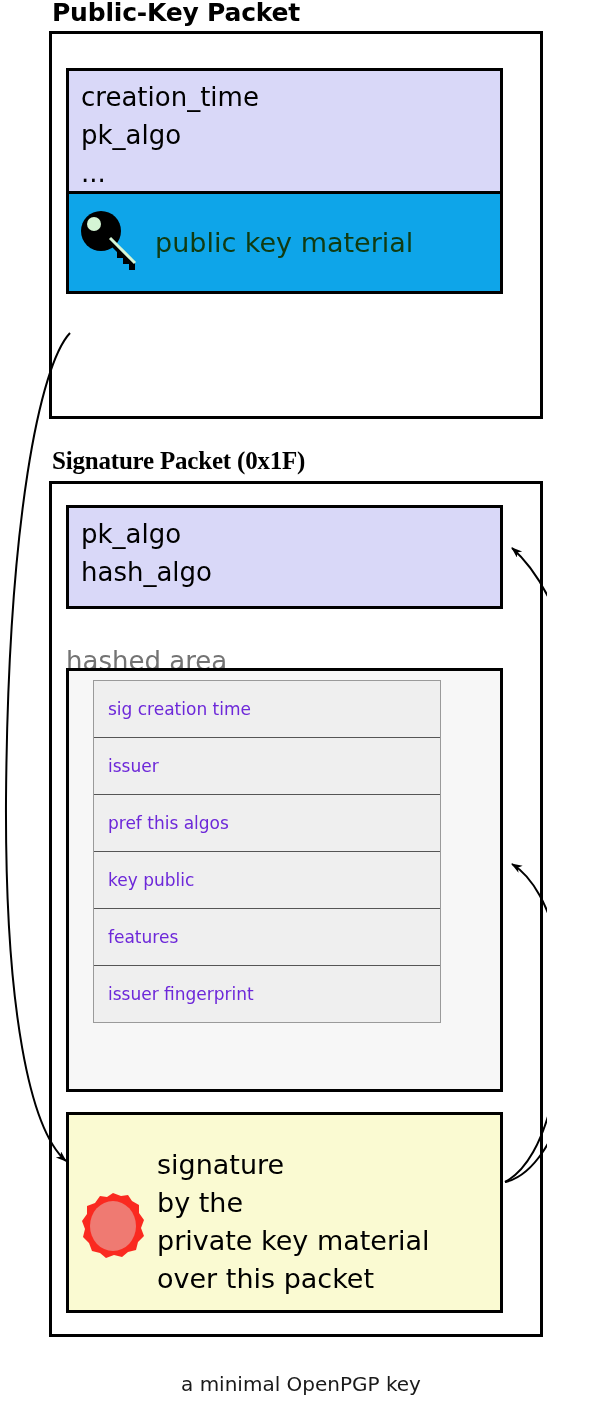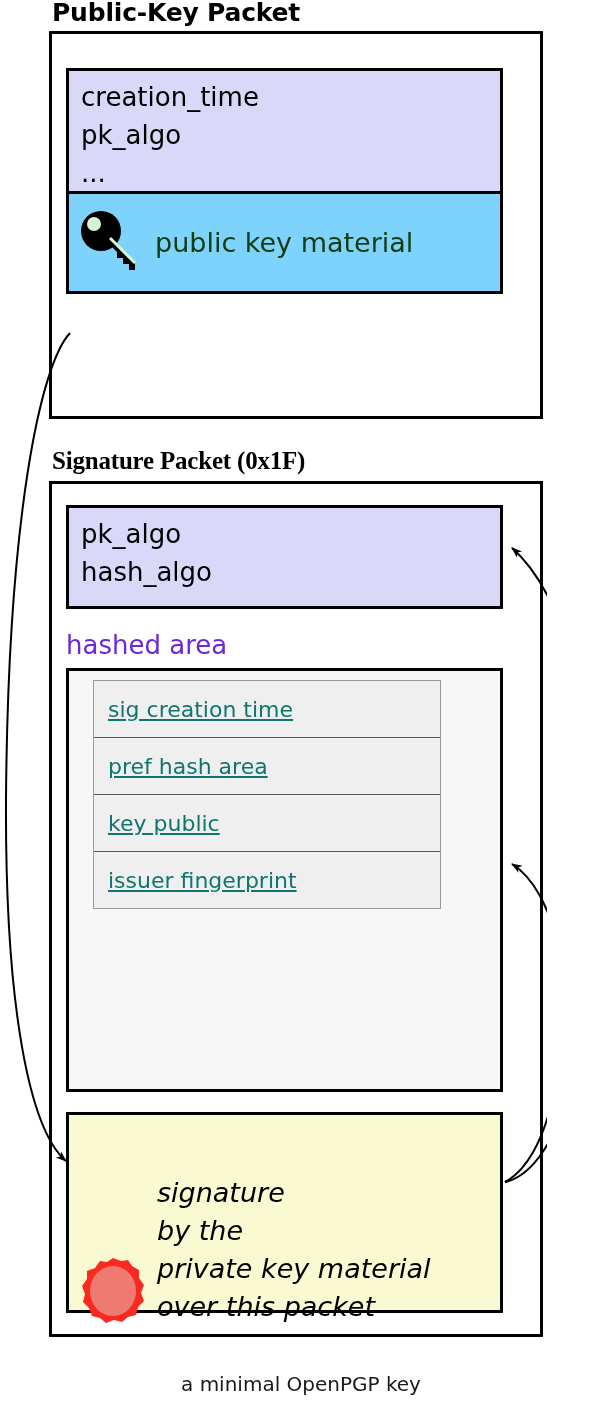--- a/index.html
+++ b/index.html
@@ -56,21 +56,21 @@
     white-space: pre;
   }
 
   #box-pubkey-meta {
     left: 66px; top: 52px; width: 437px; height: 140px;
     background: #d9d8f8;
     margin-top: 16px;
   }
   #box-pubkey-material {
     left: 66px; top: 191px; width: 437px; height: 103px;
-    background: #7dd3fc;
+    background: #0ea5e9;
   }
   #box-sig-meta {
     left: 66px; top: 505px; width: 437px; height: 104px;
     background: #d9d8f8;
   }
   #box-signature {
     left: 66px; top: 1112px; width: 437px; height: 201px;
     background: #fafad2;
   }
 
@@ -91,25 +91,24 @@
   }
   .material-label {
     font-size: 27px;
     color: #113b11;
     white-space: nowrap;
   }
 
   
   .sig-row {
     position: absolute;
-    left: 0; top: 16px;
+    left: 0; top: 4px;
     width: 100%; height: 100%;
     display: flex;
-    align-items: flex-end;
-    font-style: italic;
+    align-items: center;
   }
   .seal-wrap {
     width: 88px;
     flex: none;
     display: flex;
     align-items: flex-start;
     justify-content: center;
     padding-top: 18px;
     box-sizing: border-box;
   }
@@ -118,23 +117,23 @@
     font-size: 27px;
     line-height: 38px;
     color: #000000;
     white-space: pre;
   }
 
   
   #hashed-area-label {
     position: absolute;
     left: 66px;
-    top: 630px;
+    top: 646px;
     font-size: 26px;
-    color: #6d28d9;
+    color: #737373;
     white-space: nowrap;
   }
   #hashed-area-box {
     position: absolute;
     left: 66px; top: 668px; width: 437px; height: 424px;
     border: 3px solid #000000;
     background: #f7f7f7;
     box-sizing: border-box;
   }
   #subpacket-list {
@@ -152,24 +151,23 @@
     border-bottom: 1px solid #555555;
     display: flex;
     align-items: center;
     box-sizing: border-box;
   }
   .subpacket-row:last-child {
     border-bottom: 1px solid #9a9a9a;
   }
   .subpacket-row span {
     padding-left: 14px;
-    font-size: 22px;
-    color: #0f766e;
-    white-space: nowrap;
-    text-decoration: underline;
+    font-size: 17px;
+    color: #6d28d9;
+    white-space: nowrap;
   }
 
   
   #caption {
     position: absolute;
     left: 0;
     top: 1372px;
     width: 602px;
     text-align: center;
     font-size: 20px;
@@ -225,24 +223,30 @@
   </div>
 
   <div id="hashed-area-label">hashed area</div>
 
   <div id="hashed-area-box">
     <div id="subpacket-list">
       <div class="subpacket-row">
         <span>sig creation time</span>
       </div>
       <div class="subpacket-row">
-        <span>pref hash area</span>
+        <span>issuer</span>
+      </div>
+      <div class="subpacket-row">
+        <span>pref this algos</span>
       </div>
       <div class="subpacket-row">
         <span>key public</span>
+      </div>
+      <div class="subpacket-row">
+        <span>features</span>
       </div>
       <div class="subpacket-row">
         <span>issuer fingerprint</span>
       </div>
     </div>
   </div>
 
   <div class="field-box" id="box-signature">
     <div class="sig-row">
       <div class="seal-wrap">

